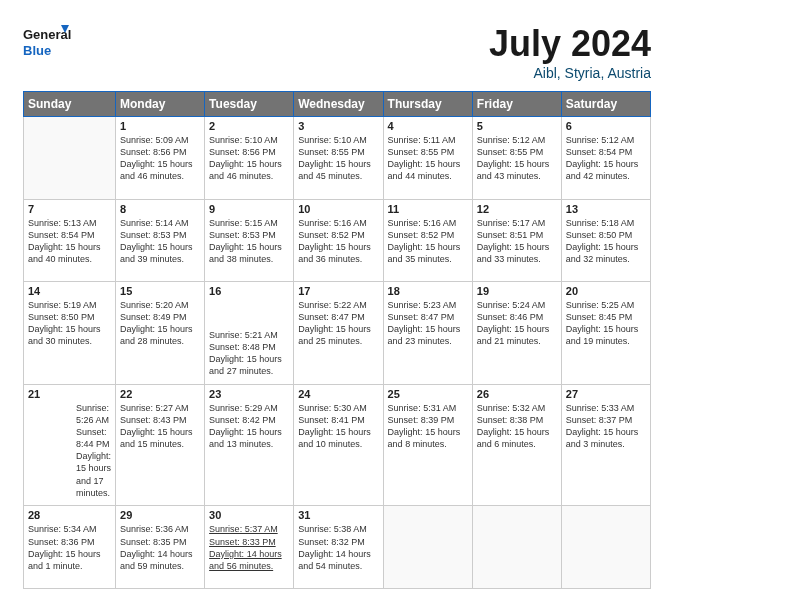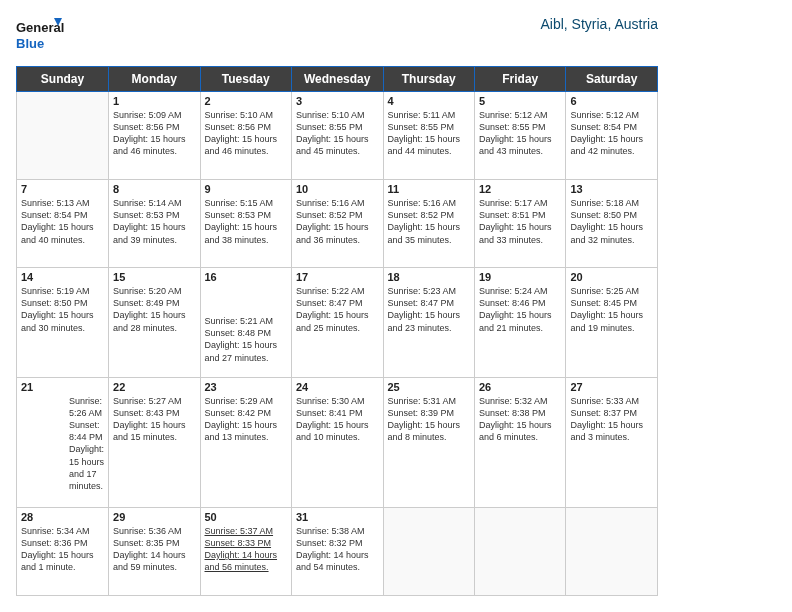--- a/index.html
+++ b/index.html
@@ -6,21 +6,21 @@
     body {
       font-family: Arial, sans-serif;
       background: #fff;
       width: 792px;
       height: 612px;
       overflow: hidden;
     }
     .page {
       width: 674px;
       height: 612px;
-      padding: 16px;
+      padding: 23px;
       display: flex;
       flex-direction: column;
     }
     .header {
       display: flex;
       justify-content: space-between;
       align-items: flex-start;
       margin-bottom: 10px;
     }
     .logo {
@@ -39,26 +39,26 @@
     .subtitle {
       font-size: 14px;
       color: #0c4a6e;
     }
     .calendar-table {
       width: 100%;
       border-collapse: collapse;
       flex: 1;
     }
     .calendar-table th {
-      background-color: #404040;
+      background-color: #737373;
       color: #fff;
       font-size: 12px;
       font-weight: bold;
       padding: 5px 4px;
-      text-align: center;
+      text-align: left;
       border: 1px solid #1565c0;
     }
     .calendar-table td {
       border: 1px solid #ccc;
       vertical-align: top;
       padding: 3px 4px;
       font-size: 9.5px;
       color: #333;
       width: calc(100% / 7);
     }
@@ -87,20 +87,21 @@
 <div class="page">
   <div class="header">
     <div class="logo">
     <svg width="50" height="40" viewBox="0 0 50 40">
       <text x="0" y="16" font-size="13" font-weight="bold" font-family="Arial" fill="#1a1a1a">General</text>
       <polygon points="38,2 46,2 42,10" fill="#1565c0"></polygon>
       <text x="0" y="32" font-size="13" font-weight="bold" font-family="Arial" fill="#1565c0">Blue</text>
     </svg>
   </div>
     <div class="title-area">
+      <div class="month-title">July 2024</div>
       <div class="subtitle">Aibl, Styria, Austria</div>
     </div>
   </div>
 
   <table class="calendar-table">
     <thead>
       <tr id="header-row">
           <th>Sunday</th>
           <th>Monday</th>
           <th>Tuesday</th>
@@ -318,21 +319,21 @@
 and 1 minute.</div>
           </td>
           <td>
             <span class="day-number">29</span>
             <div class="cell-info" style="white-space: pre-line;">Sunrise: 5:36 AM
 Sunset: 8:35 PM
 Daylight: 14 hours
 and 59 minutes.</div>
           </td>
           <td>
-            <span class="day-number">50</span>
+            <span class="day-number">30</span>
             <div class="cell-info" style="white-space: pre-line; text-decoration: underline;">Sunrise: 5:37 AM
 Sunset: 8:33 PM
 Daylight: 14 hours
 and 56 minutes.</div>
           </td>
           <td>
             <span class="day-number">31</span>
             <div class="cell-info" style="white-space: pre-line;">Sunrise: 5:38 AM
 Sunset: 8:32 PM
 Daylight: 14 hours

